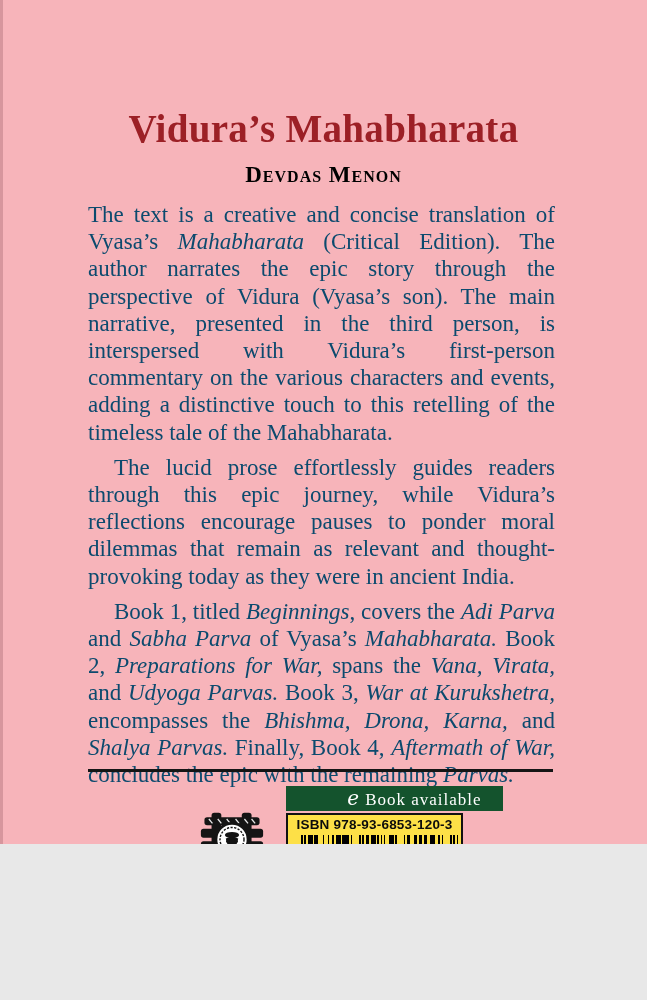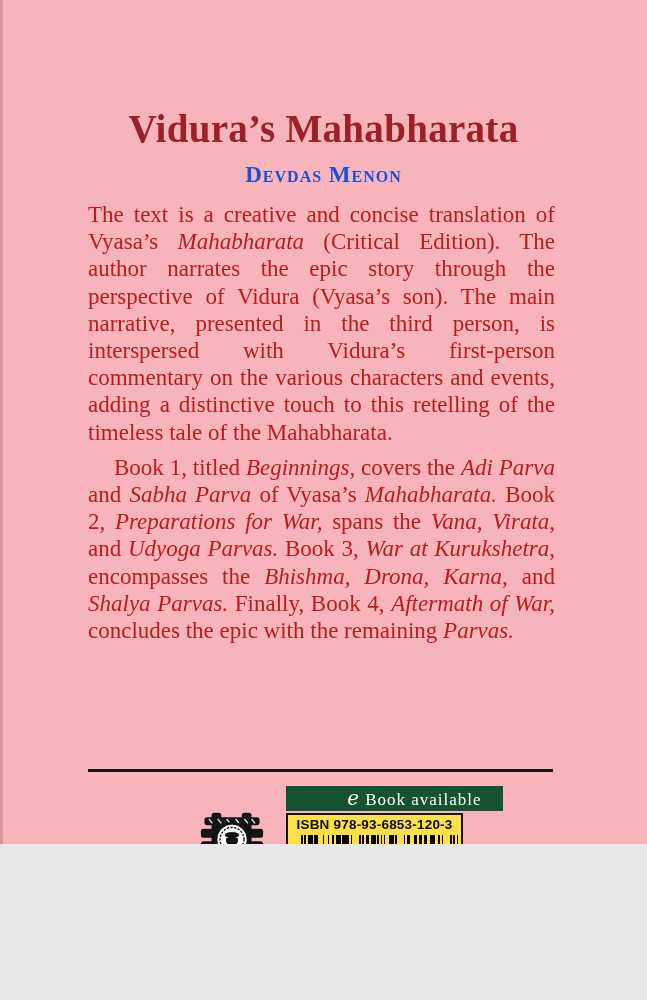--- a/index.html
+++ b/index.html
@@ -11,28 +11,28 @@
   .edge-shade { position:absolute; left:0; top:0; width:3px; height:100%;
     background:rgba(120,60,70,0.25); }
 
   .title {
     position:absolute; top:106px; left:0; width:100%; text-align:center;
     font-size:39px; font-weight:bold; color:#9c2026; letter-spacing:0.3px;
     margin:0;
   }
   .author {
     position:absolute; top:162px; left:0; width:100%; text-align:center;
-    font-variant:small-caps; font-weight:bold; font-size:23px; color:#1d4ed8;
+    font-variant:small-caps; font-weight:bold; font-size:23px; color:#000000;
     letter-spacing:1px; margin:0;
   }
 
   .body-text {
     position:absolute; top:201px; left:88px; width:467px;
     font-size:23px; line-height:27.2px; text-align:justify;
-    color:#b91c1c;
+    color:#0c4a6e;
   }
   .body-text p { margin:0 0 8px 0; }
   .body-text p.indent { text-indent:26px; }
   .body-text i { font-style:italic; }
 
   .rule {
     position:absolute; top:769px; left:88px; width:465px; height:0;
     border-top:3px solid #151515;
   }
 
@@ -106,20 +106,21 @@
 <body>
 
 <div class="cover">
   <div class="edge-shade"></div>
 
   <h1 class="title">Vidura’s Mahabharata</h1>
   <h2 class="author">Devdas Menon</h2>
 
   <div class="body-text" id="blurb">
       <p><span>The text is a creative and concise translation of Vyasa’s </span><i>Mahabharata</i><span> (Critical Edition). The author narrates the epic story through the perspective of Vidura (Vyasa’s son). The main narrative, presented in the third person, is interspersed with Vidura’s first-person commentary on the various characters and events, adding a distinctive touch to this retelling of the timeless tale of the Mahabharata.</span></p>
+      <p class="indent"><span>The lucid prose effortlessly guides readers through this epic journey, while Vidura’s reflections encourage pauses to ponder moral dilemmas that remain as relevant and thought-provoking today as they were in ancient India.</span></p>
       <p class="indent"><span>Book 1, titled </span><i>Beginnings</i><span>, covers the </span><i>Adi Parva</i><span> and </span><i>Sabha Parva</i><span> of Vyasa’s </span><i>Mahabharata.</i><span> Book 2, </span><i>Preparations for War,</i><span> spans the </span><i>Vana, Virata,</i><span> and </span><i>Udyoga Parvas.</i><span> Book 3, </span><i>War at Kurukshetra,</i><span> encompasses the </span><i>Bhishma, Drona, Karna,</i><span> and </span><i>Shalya Parvas.</i><span> Finally, Book 4, </span><i>Aftermath of War,</i><span> concludes the epic with the remaining </span><i>Parvas.</i></p>
     </div>
 
   <div class="rule"></div>
 
   <div class="ebook-bar">
     <span class="e-glyph">e</span><span>Book available</span>
   </div>
 
   <div class="isbn-box">

